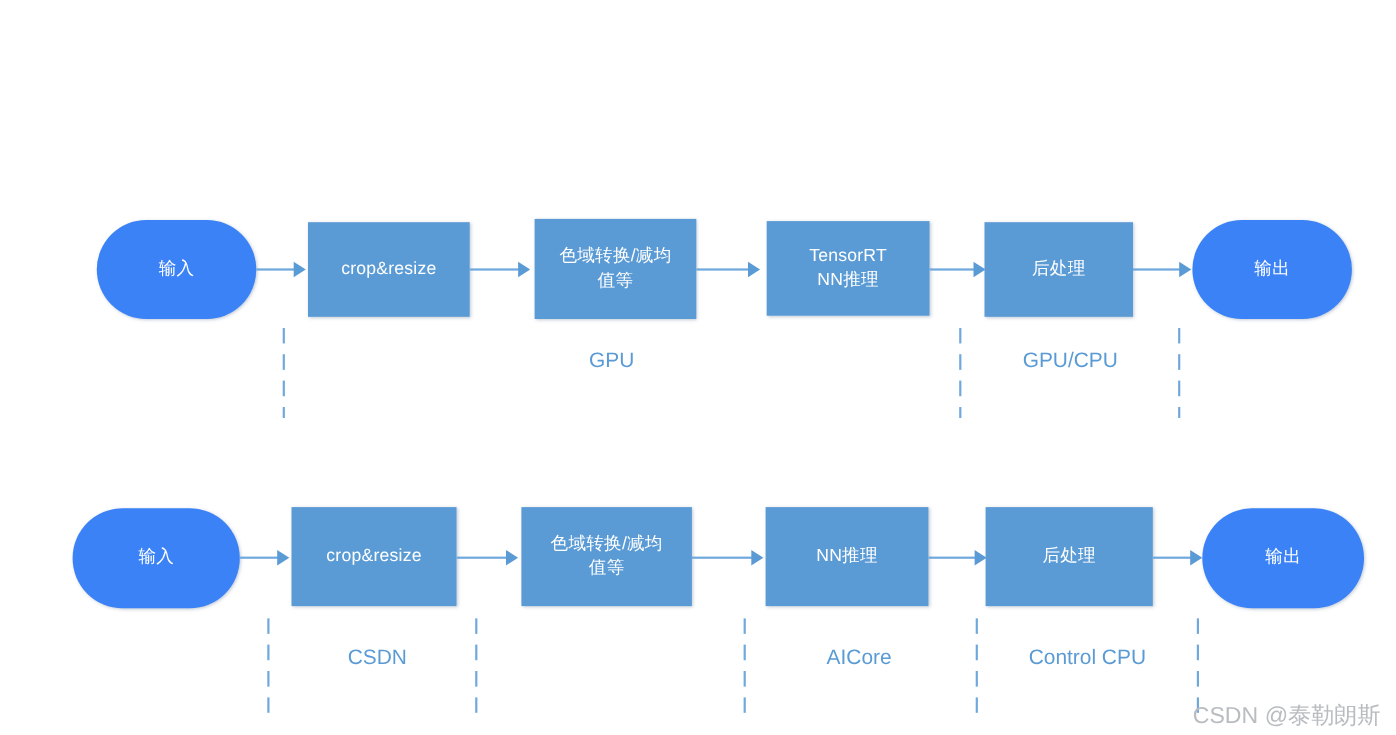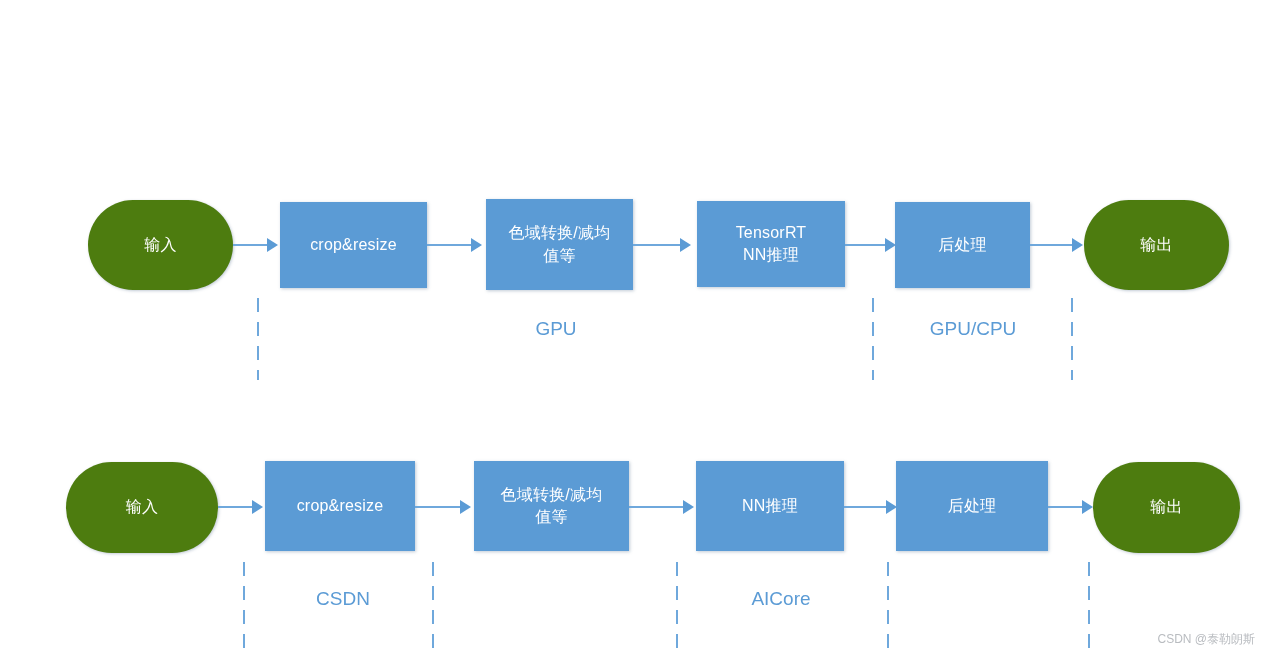--- a/index.html
+++ b/index.html
@@ -43,21 +43,21 @@
     color: #ffffff;
     font-size: 16px;
     line-height: 1.38;
     letter-spacing: .2px;
     box-shadow: 1px 1px 3px rgba(120,140,165,.45);
   }
   .node.process {
     background: #5B9BD5;
   }
   .node.terminator {
-    background: #4d7c0f;
+    background: #3b82f6;
     border-radius: 999px;
   }
   .node .label {
     display: block;
     padding: 0 4px;
   }
   
   .conn {
     position: absolute;
     height: 2px;
@@ -84,23 +84,23 @@
     position: absolute;
     color: #5B9BD5;
     font-size: 19px;
     white-space: nowrap;
     text-align: center;
   }
   
   .watermark {
     position: absolute;
     right: 14px;
-    bottom: 20px;
+    bottom: 4px;
     color: #b9bcc0;
-    font-size: 12px;
+    font-size: 21px;
     white-space: nowrap;
   }
 </style>
 </head>
 <body>
 
 <div id="slide">
 
 
   <div class="node terminator" style="left:88px; top:200px; width:145px; height:90px;">
@@ -198,16 +198,17 @@
   </div>
 
   <div class="divider" style="left:243px; top:562px; height:86px;"></div>
   <div class="divider" style="left:432px; top:562px; height:86px;"></div>
   <div class="divider" style="left:676px; top:562px; height:86px;"></div>
   <div class="divider" style="left:887px; top:562px; height:86px;"></div>
   <div class="divider" style="left:1088px; top:562px; height:86px;"></div>
 
   <div class="zone-label" style="left:293px; top:588px; width:100px;">CSDN</div>
   <div class="zone-label" style="left:716px; top:588px; width:130px;">AICore</div>
+  <div class="zone-label" style="left:911px; top:588px; width:155px;">Control CPU</div>
 
   <div class="watermark">CSDN @泰勒朗斯</div>
 
 </div>
 
 </body></html>

